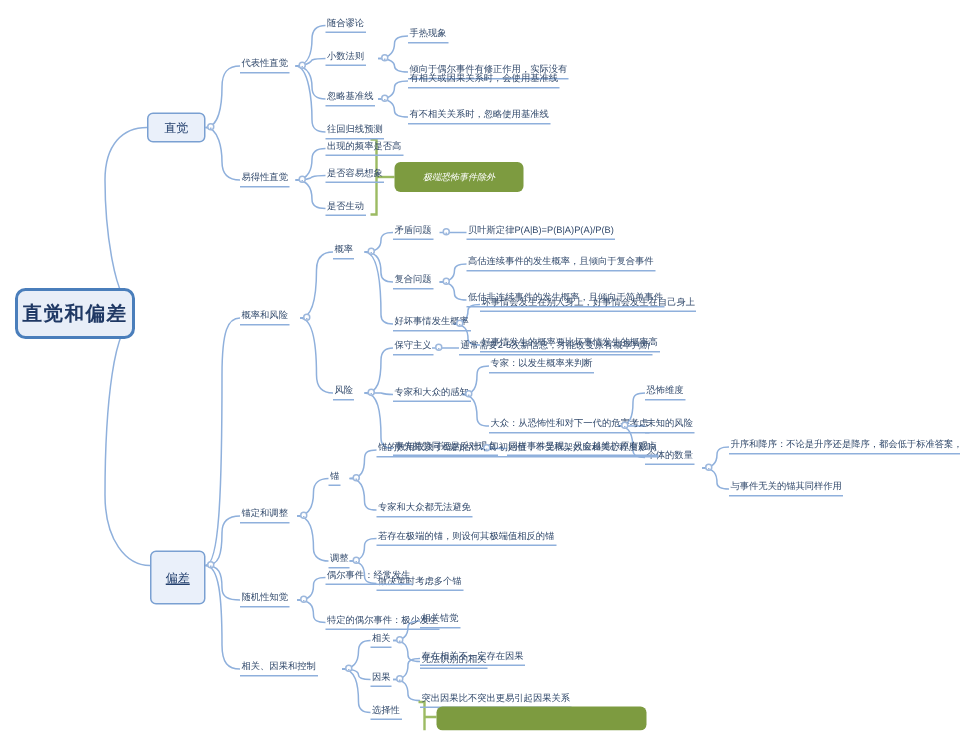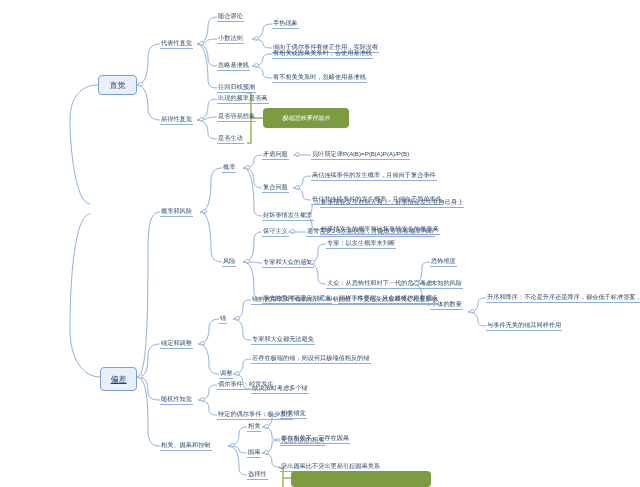--- a/index.html
+++ b/index.html
@@ -172,25 +172,26 @@
       <path d="M247,93 L251,93 L251,143 L247,143"></path>
       <path d="M251,118 L263,118"></path>
     </g>
 
     <g fill="none" stroke="#9cbb63" stroke-width="1.6">
       <path d="M279,468 L283,468 L283,487"></path>
       <path d="M283,478 L291,478"></path>
     </g>
   </svg>
 
+  <div class="root-node" style="left:10px;top:192px;width:80px;height:34px;">直觉和偏差</div>
 
   <div class="l1-node" style="left:98px;top:75px;width:39px;height:20px;">直觉</div>
   <div class="dot" style="left:138px;top:82px;"></div>
 
-  <div class="l1-node" style="left:100px;top:367px;width:37px;height:24px;text-decoration:underline;">偏差</div>
+  <div class="l1-node" style="left:100px;top:367px;width:37px;height:36px;text-decoration:underline;">偏差</div>
   <div class="dot" style="left:138px;top:374px;"></div>
 
   <div class="tnode" style="left:160px;top:38px;">代表性直觉</div>
   <div class="dot" style="left:199px;top:41px;"></div>
 
   <div class="tnode" style="left:217px;top:11px;">随合谬论</div>
 
   <div class="tnode" style="left:217px;top:33px;">小数法则</div>
   <div class="dot" style="left:254px;top:36px;"></div>
   <div class="tnode" style="left:272px;top:18px;">手热现象</div>

